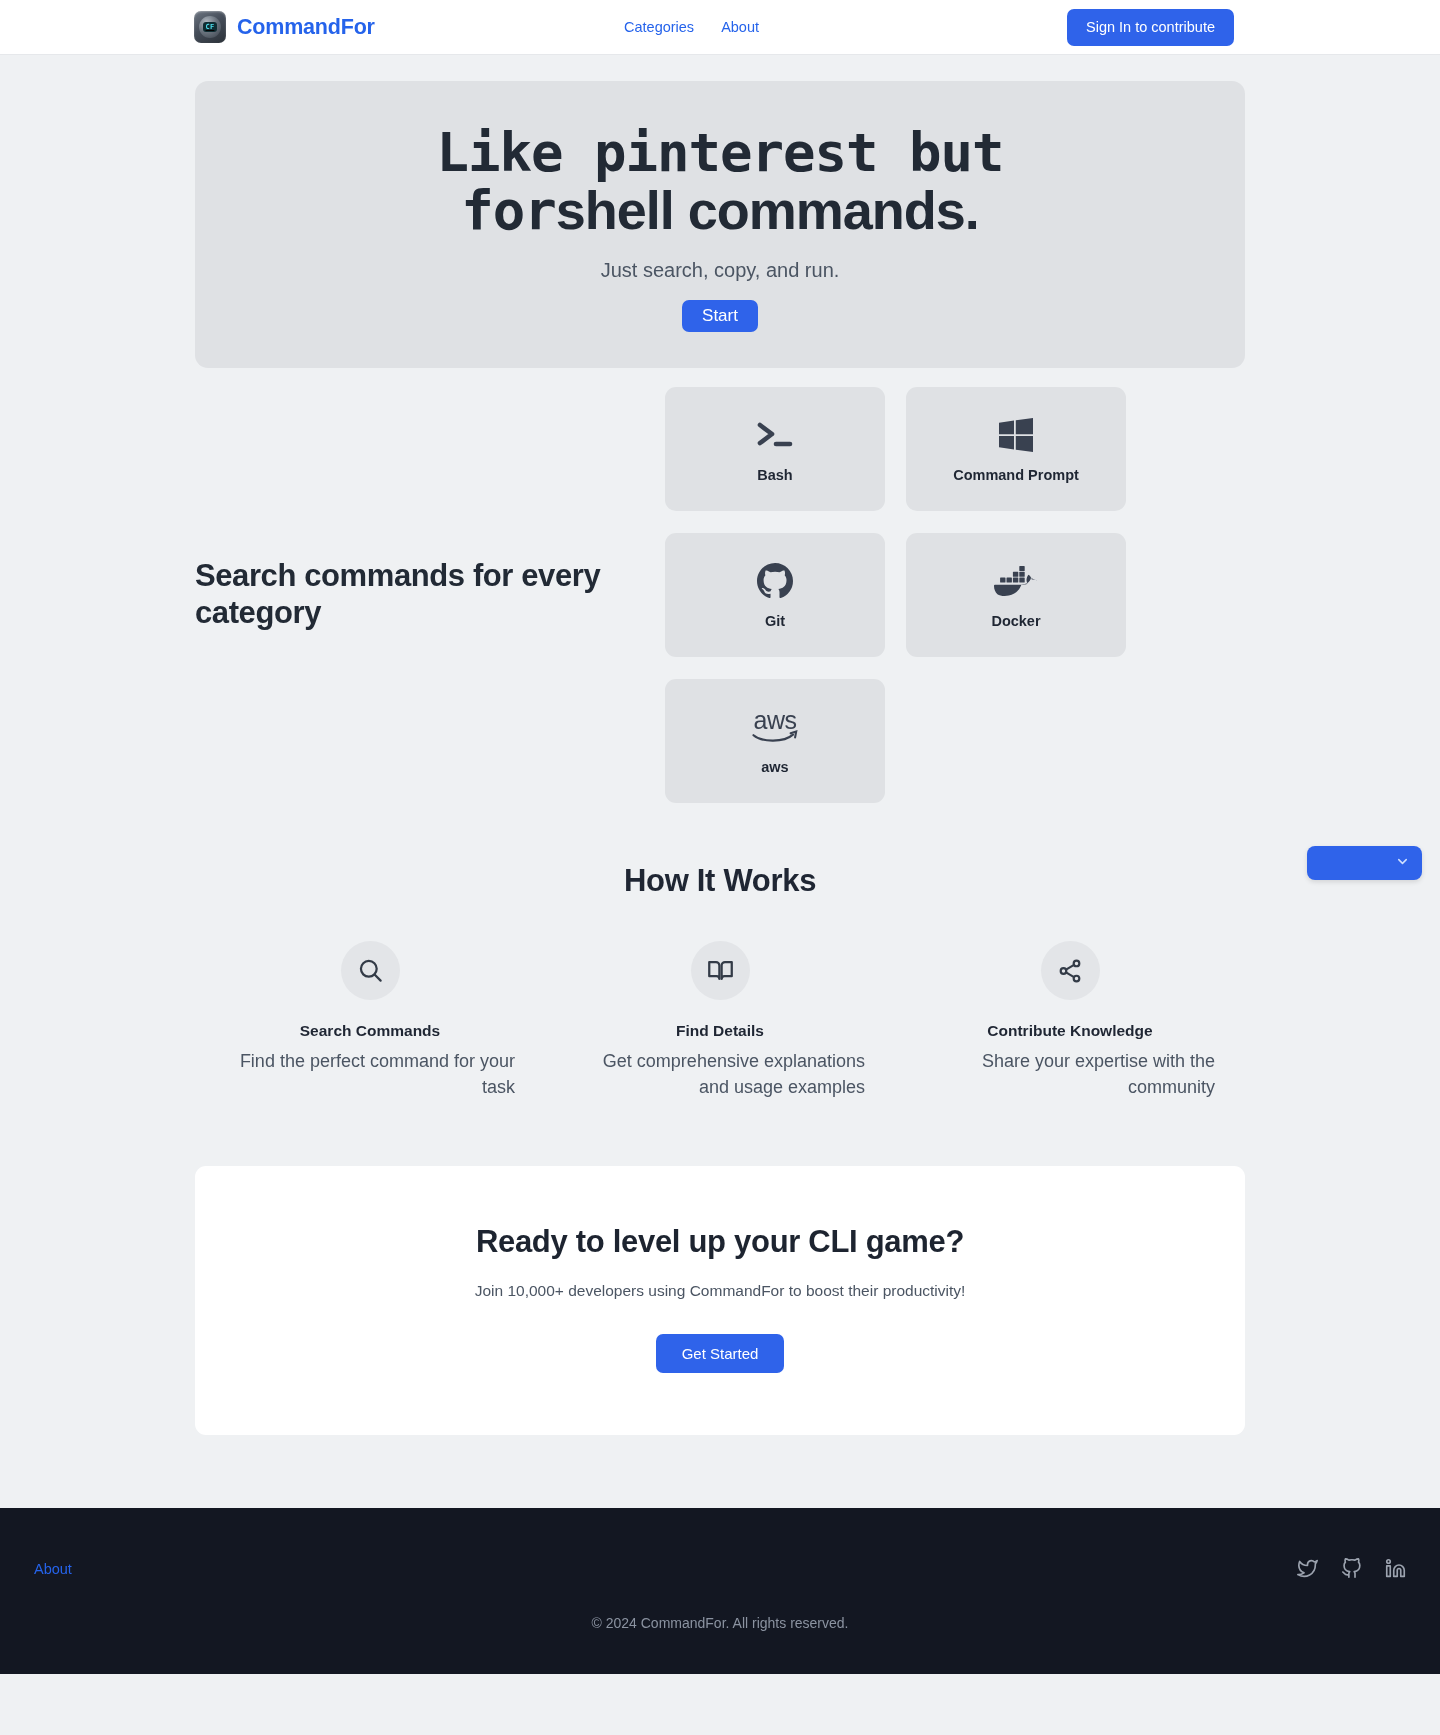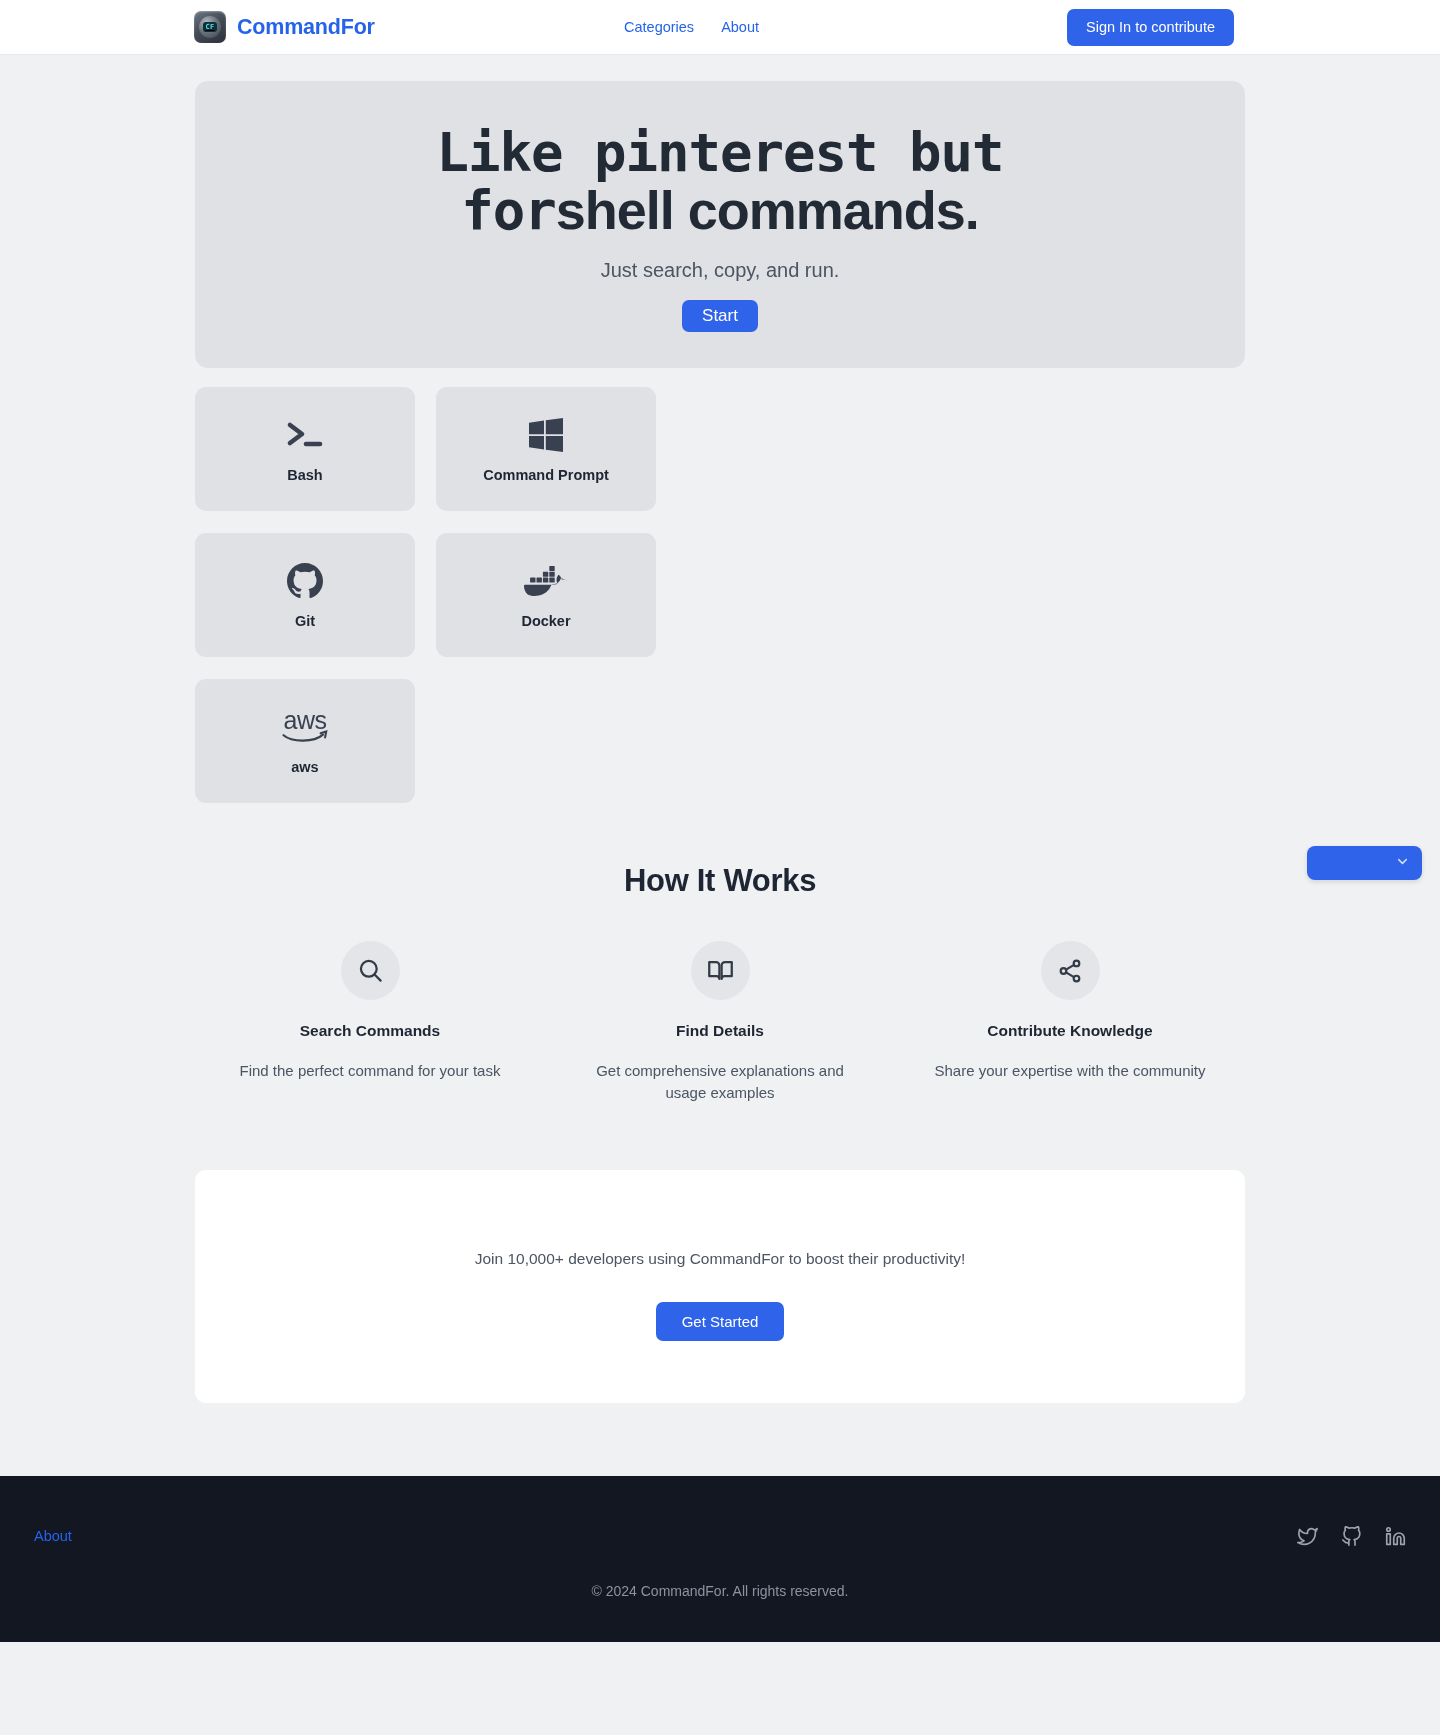--- a/index.html
+++ b/index.html
@@ -223,24 +223,24 @@
     display: flex; align-items: center; justify-content: center;
     color: #333b47;
   }
   .how-item-title {
     margin-top: 22px;
     font-size: 15.5px;
     font-weight: bold;
     color: #1f2633;
   }
   .how-item-desc {
-    margin-top: 20px;
-    font-size: 15px;
+    margin-top: 8px;
+    font-size: 18px;
     color: #4b5563;
-    text-align: center;
+    text-align: right;
     line-height: 1.45;
     max-width: 290px;
   }
 
   
   .cta {
     width: 1050px;
     margin: 66px auto 0;
     background: #ffffff;
     border-radius: 11px;
@@ -352,20 +352,21 @@
       <div><span>Like pinterest but</span></div>
       <div>
         <span>for</span><span class="t2">shell commands.</span>
       </div>
     </div>
     <div class="hero-sub">Just search, copy, and run.</div>
     <button class="hero-btn">Start</button>
   </div>
 
   <div class="cats-section">
+    <div class="cats-heading">Search commands for every category</div>
 
     <div class="cats-grid">
 
       <div class="cat-card">
         <span class="cat-icon">
           <svg width="40" height="34" viewBox="0 0 40 34" fill="none" stroke="currentColor" stroke-width="4.6" stroke-linecap="round" stroke-linejoin="round">
             <polyline points="5,7 17,16 5,25"></polyline>
             <line x1="21" y1="26" x2="35" y2="26"></line>
           </svg>
         </span>
@@ -464,20 +465,21 @@
           </svg>
         </span>
         <span class="how-item-title">Contribute Knowledge</span>
         <span class="how-item-desc">Share your expertise with the community</span>
       </div>
 
     </div>
   </div>
 
   <div class="cta">
+    <div class="cta-title">Ready to level up your CLI game?</div>
     <div class="cta-sub">Join 10,000+ developers using CommandFor to boost their productivity!</div>
     <button class="cta-btn">Get Started</button>
   </div>
 
   <div class="footer">
     <div class="footer-inner">
       <a class="footer-link">About</a>
       <div class="footer-socials">
         <span>
           <svg width="21" height="21" viewBox="0 0 24 24" fill="none" stroke="currentColor" stroke-width="1.9" stroke-linecap="round" stroke-linejoin="round">

